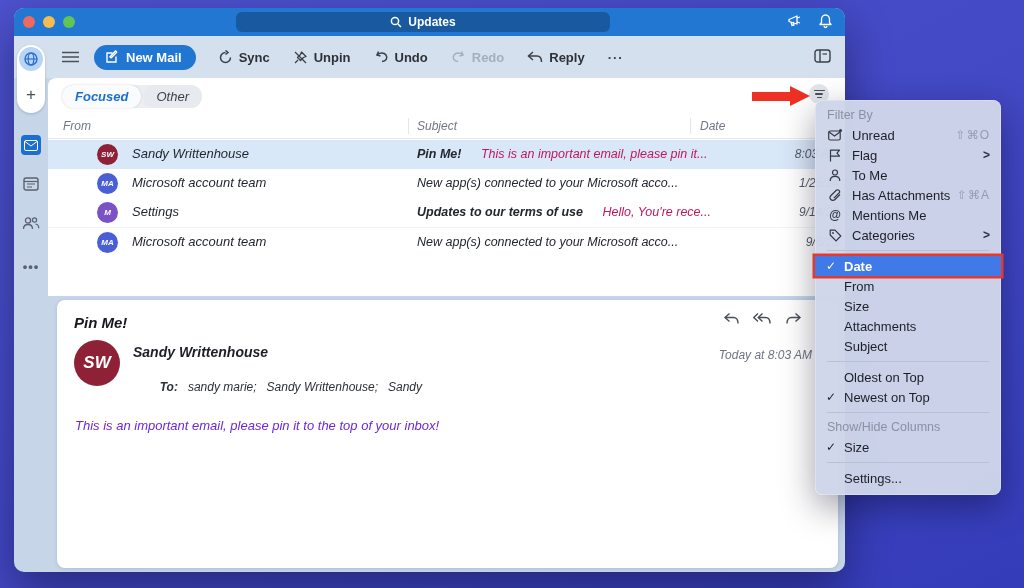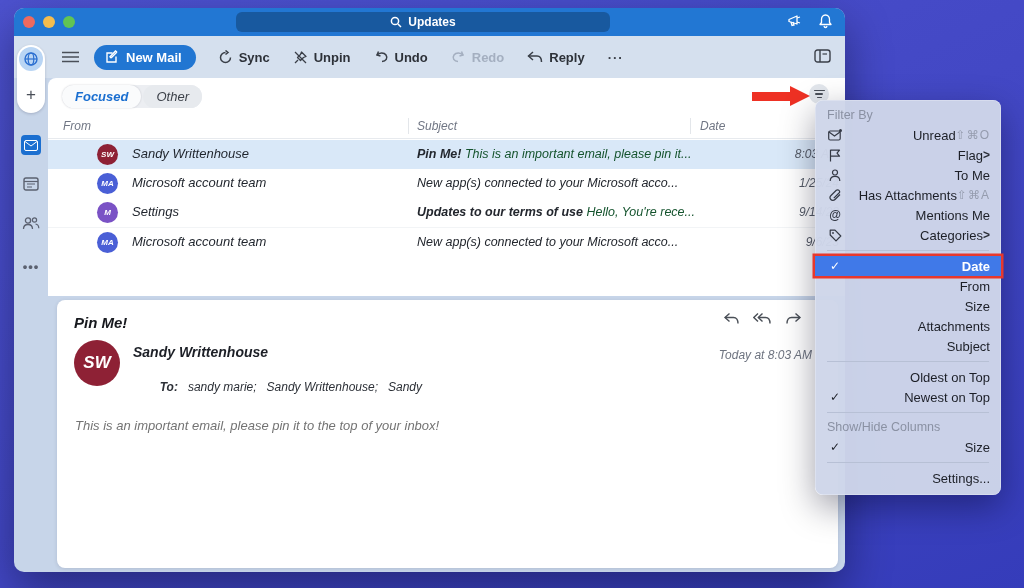--- a/index.html
+++ b/index.html
@@ -75,46 +75,46 @@
 
   .rows { position:absolute; left:0; top:62px; right:0; bottom:0; }
   .mrow { position:relative; height:29px; }
   .mrow.selected { background:#d9e8f8; }
   .avatar { position:absolute; left:49px; top:4px; width:21px; height:21px; border-radius:50%;
     color:#fff; font-size:8px; font-weight:700; display:flex; align-items:center; justify-content:center; }
   .from-name { position:absolute; left:84px; top:6px; font-size:13px; color:#1f242c; font-weight:500; }
   .subj { position:absolute; left:369px; top:7px; right:90px; font-size:12.5px; color:#23272e;
     white-space:nowrap; overflow:hidden; }
   .subj .b { font-weight:700; }
-  .subj .p { color:#14532d; }
+  .subj .p { color:#be185d;margin-left:16px; }
   .rdate { position:absolute; right:6px; top:7px; font-size:12px; color:#555b66; white-space:nowrap; }
   .group { height:21px; border-top:1px solid #e7eaee; border-bottom:1px solid #f2f4f6;
     font-size:12px; color:#6e7480; padding:3px 0 0 15px; }
   .mrow.clip { border-top:1px solid #f2f4f6; }
 
   
   .read-pane { position:absolute; left:9px; top:222px; right:7px; bottom:4px; background:#fff;
     border-radius:8px; box-shadow:0 1px 4px rgba(0,0,40,.12); }
   .read-title { position:absolute; left:17px; top:14px; font-size:15px; font-weight:700; color:#17191e; }
   .read-actions { position:absolute; right:36px; top:12px; display:flex; gap:13px; }
   .read-avatar { position:absolute; left:17px; top:40px; width:46px; height:46px; border-radius:50%;
     background:#8e2135; color:#fff; font-size:17px; font-weight:700;
     display:flex; align-items:center; justify-content:center; }
   .read-sender { position:absolute; left:76px; top:44px; font-size:14px; font-weight:700; color:#1c1f26; }
   .read-to { position:absolute; left:76px; top:66px; font-size:12px; color:#2c3037; white-space:pre; }
   .read-to .tl { font-weight:700; margin-right:10px; }
   .read-time { position:absolute; right:26px; top:48px; font-size:12px; color:#6e7480; white-space:nowrap; }
-  .read-body { position:absolute; left:18px; top:118px; font-size:13px; color:#737373; }
+  .read-body { position:absolute; left:18px; top:118px; font-size:13px; color:#6d28d9; }
 
   
   .menu { position:absolute; left:815px; top:100px; width:186px; z-index:50;
     background:rgba(206,214,233,0.97); border-radius:8px; padding:6px 0 7px 0;
     box-shadow:0 12px 34px rgba(0,0,30,.38), 0 0 0 0.5px rgba(255,255,255,.5) inset; font-size:13px; }
   .m-header { height:19px; line-height:19px; padding:0 12px; color:#8a91a3; font-size:12.5px; }
-  .m-item { height:20px; display:flex; align-items:center; padding:0 11px; color:#1c1f27; position:relative;text-align:right; }
+  .m-item { height:20px; display:flex; align-items:center; padding:0 11px; color:#1c1f27; position:relative; }
   .m-item .mi { width:18px; display:flex; justify-content:center; margin-right:8px; flex:none; color:#343945; }
   .m-item .chk { width:14px; margin-right:4px; flex:none; font-size:12px; color:#1c1f27; }
   .m-item .lbl { flex:1; white-space:nowrap; }
   .m-item .sc { color:#959cae; font-size:12px; letter-spacing:1px; }
   .m-item .chev { color:#2b2f38; font-weight:700; font-size:12px; }
   .m-sep { height:1px; background:#b7c0d5; margin:5px 12px; }
   .m-item.hl { background:#4079e8; color:#fff; box-shadow:0 0 0 2.5px #e8382d; }
   .m-item.hl .chk, .m-item.hl .lbl { color:#fff; font-weight:600; }
   .at-glyph { font-size:12px; font-weight:600; }
 </style>

